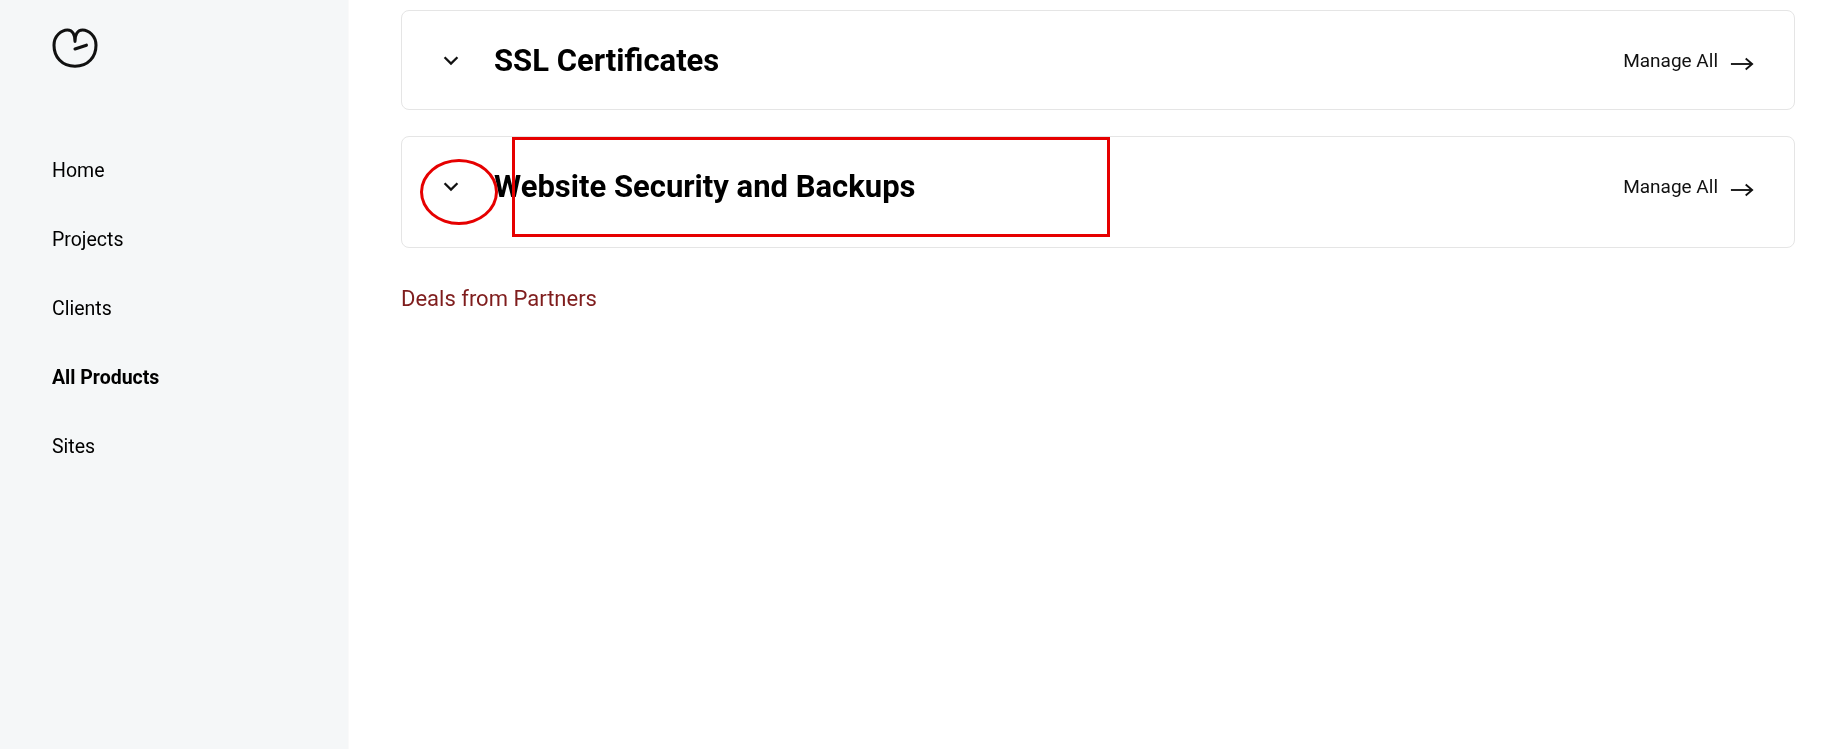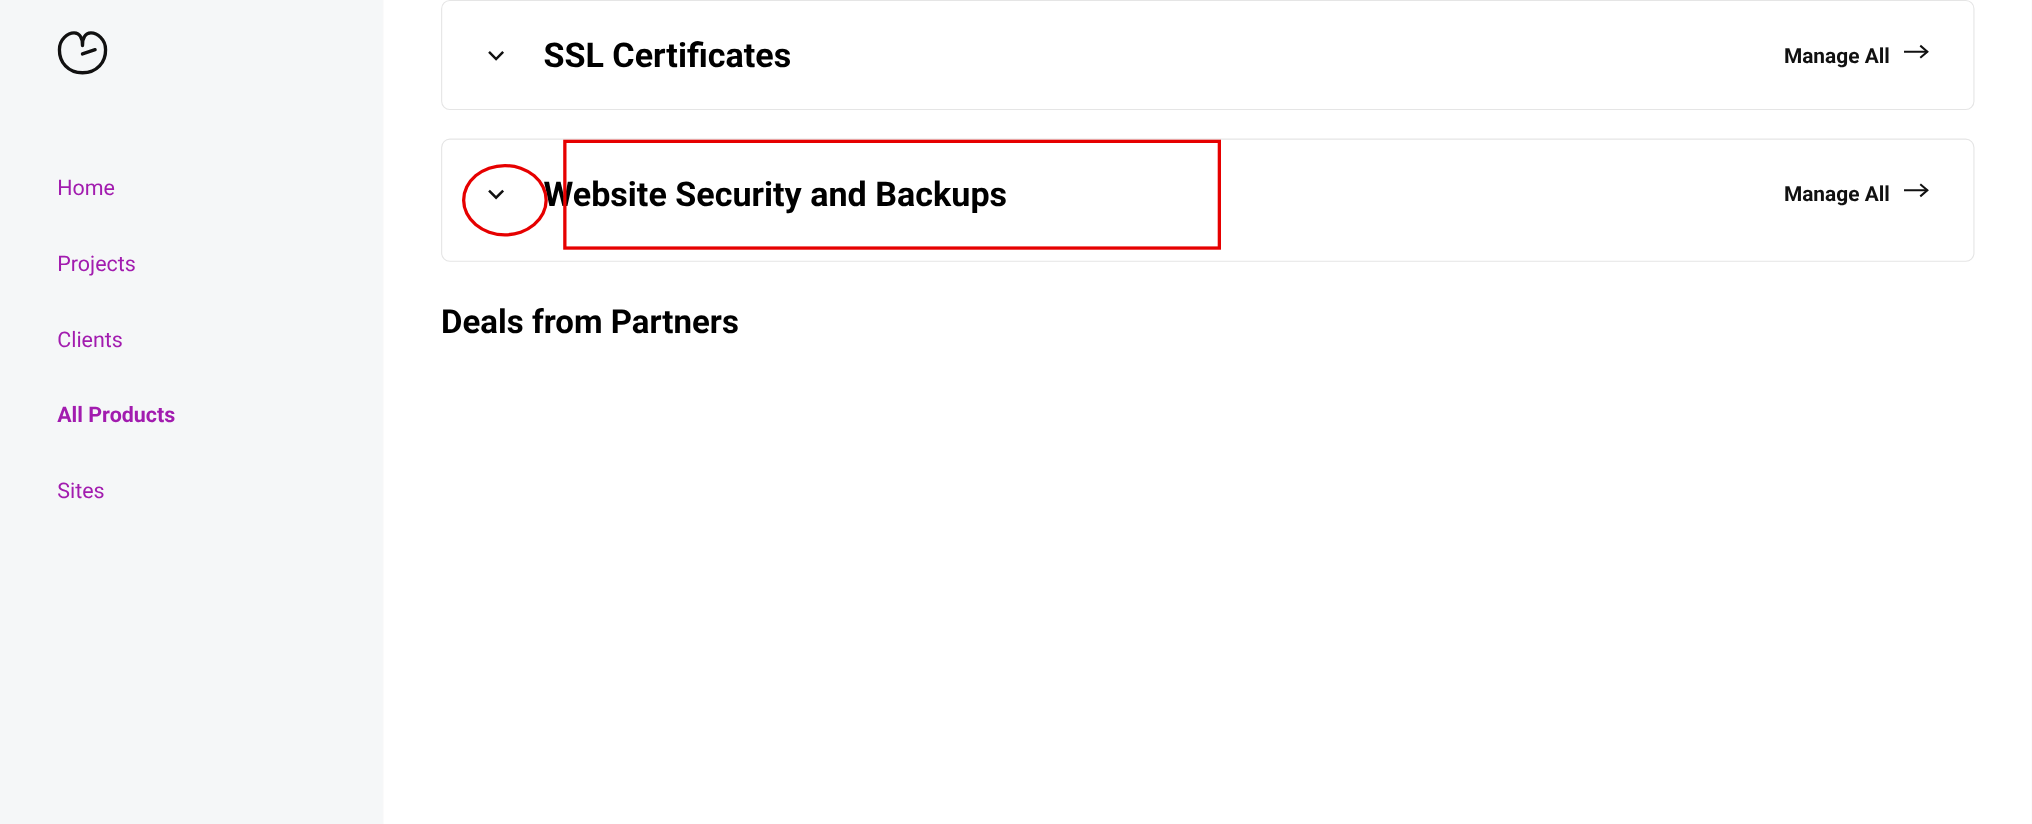--- a/index.html
+++ b/index.html
@@ -23,21 +23,21 @@
     .logo {
       margin-bottom: 62px;
     }
     .logo svg {
       width: 46px;
       height: 42px;
     }
     .nav-item {
       display: block;
       font-size: 19.5px;
-      color: #a21caf;
+      color: #000000;
       padding: 23px 0;
       text-decoration: none;
       cursor: pointer;
       font-weight: 400;
     }
     .nav-item.active {
       font-weight: 700;
     }
     .main {
       flex: 1;
@@ -50,21 +50,21 @@
       border-radius: 8px;
       margin-bottom: 26px;
       padding: 28px 40px 28px 28px;
       display: flex;
       align-items: center;
       justify-content: space-between;
       position: relative;
       background: #fff;
     }
     .panel:first-child {
-      margin-top: 0;
+      margin-top: 10px;
     }
     .panel-left {
       display: flex;
       align-items: center;
       position: relative;
     }
     .chevron {
       width: 42px;
       height: 42px;
       display: flex;
@@ -93,23 +93,23 @@
       height: 28px;
     }
     .panel-title {
       font-size: 31px;
       font-weight: 700;
       color: #000;
       position: relative;
     }
     .manage-all {
       display: flex;
-      align-items: flex-start;
+      align-items: flex-end;
       font-size: 19px;
-      font-weight: 700;
+      font-weight: 400;
       color: #111;
       text-decoration: none;
       cursor: pointer;
       gap: 12px;
     }
     .arrow-right {
       width: 24px;
       height: 16px;
     }
     .highlight-circle {
@@ -132,23 +132,23 @@
       width: 598px;
       height: 100px;
       pointer-events: none;
       z-index: 5;
     }
     .panel-website-security {
       position: relative;
       padding-bottom: 40px;
     }
     .partners-heading {
-      font-size: 30px;
-      color: #000000;
-      font-weight: 700;
+      font-size: 22px;
+      color: #7f1d1d;
+      font-weight: 400;
       margin-top: 38px;
     }
   </style>
 </head>
 <body>
 
 <aside class="sidebar">
   <div class="logo">
     <svg viewBox="0 0 48 44" fill="none" stroke="#111" stroke-width="3.2">
       <path d="M24 40 C10 40 2 30 2 18 C2 8 10 2 16 2 C22 2 24 8 24 14 M24 40 C38 40 46 30 46 18 C46 8 38 2 32 2 C26 2 24 8 24 14" stroke-linecap="round"></path>

